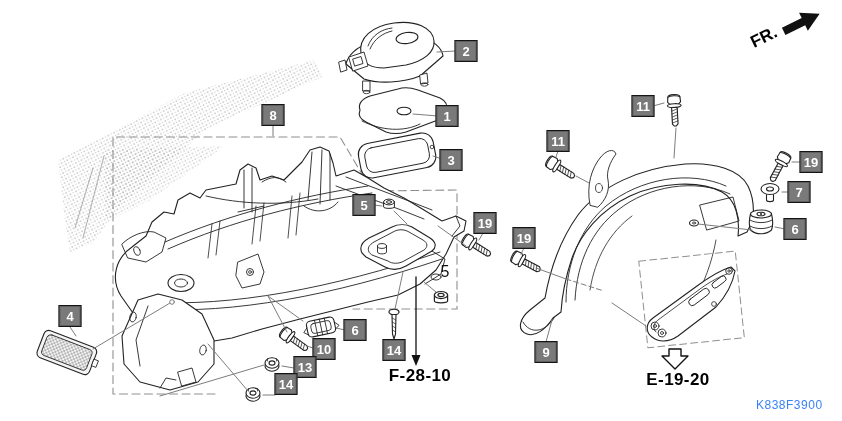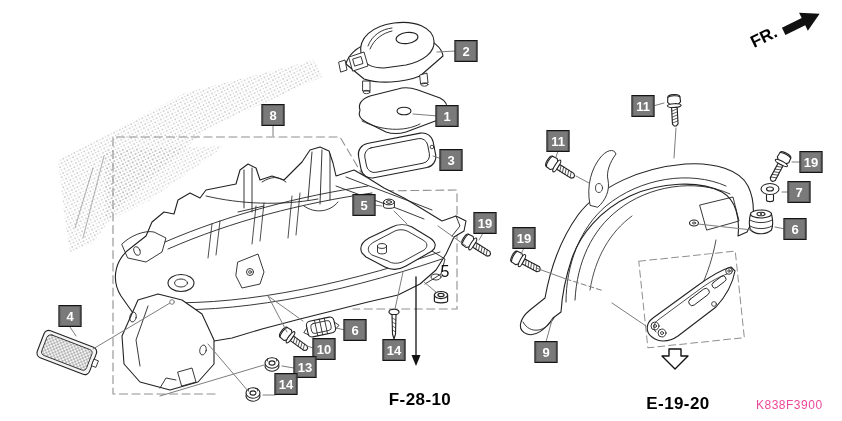--- a/index.html
+++ b/index.html
@@ -5,22 +5,22 @@
   html,body{margin:0;padding:0;background:#fff;}
   .stage{position:relative;width:842px;height:421px;background:#ffffff;overflow:hidden;
          font-family:"Liberation Sans",sans-serif;}
   .stage svg{position:absolute;left:0;top:0;}
   .callout{position:absolute;width:21px;height:20px;background:#7a7a7a;border:1px solid #141414;
            box-shadow:inset 0 0 0 1px #5f5f5f;color:#fff;font:bold 13px/1 "Liberation Sans",sans-serif;
            display:flex;align-items:center;justify-content:center;transform:translate(-50%,-50%);
            cursor:pointer;}
   .plain-num{position:absolute;transform:translate(-50%,-50%);font:400 16px "Liberation Sans",sans-serif;color:#111;}
   .ref{position:absolute;transform:translate(-50%,-50%);font:700 17px "Liberation Sans",sans-serif;
-       color:#000;letter-spacing:.4px;cursor:pointer;white-space:nowrap;margin-top:24px;}
-  .code{position:absolute;font:400 12px "Liberation Sans",sans-serif;color:#ec4899;letter-spacing:.5px;}
+       color:#000;letter-spacing:.4px;cursor:pointer;white-space:nowrap;}
+  .code{position:absolute;font:400 12px "Liberation Sans",sans-serif;color:#3b82f6;letter-spacing:.5px;}
 </style>
 </head>
 <body>
 
 <div class="stage">
 
 <svg width="842" height="421" viewBox="0 0 842 421" fill="none" stroke="#222" stroke-width="1.1" stroke-linejoin="round" stroke-linecap="round">
   <defs>
     <pattern id="dots" width="4.5" height="4.5" patternUnits="userSpaceOnUse" patternTransform="rotate(18)">
       <circle cx="1" cy="1" r="0.8" fill="#b0b0b0" stroke="none"></circle>

